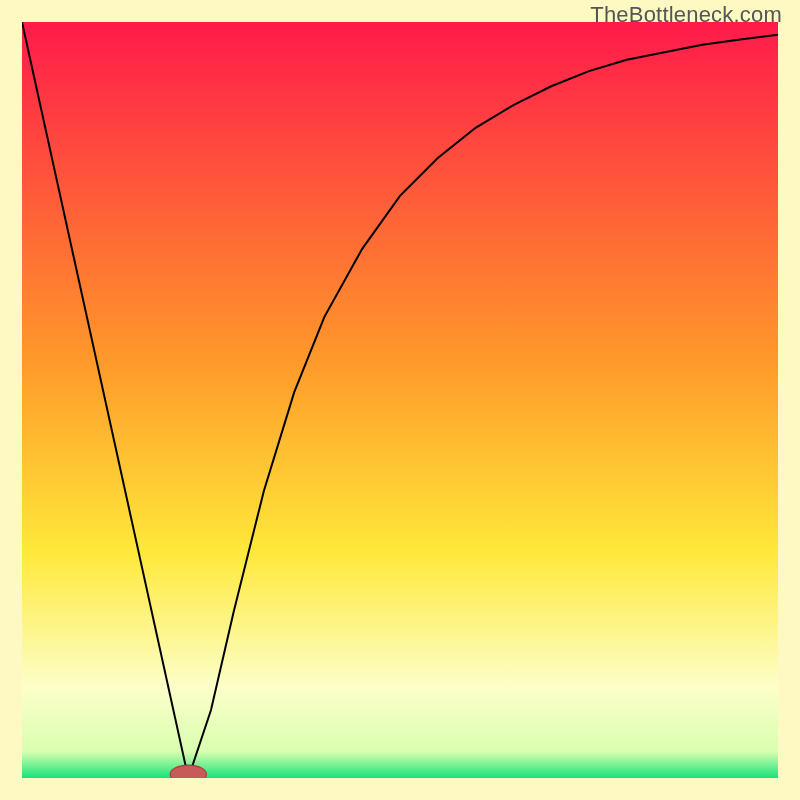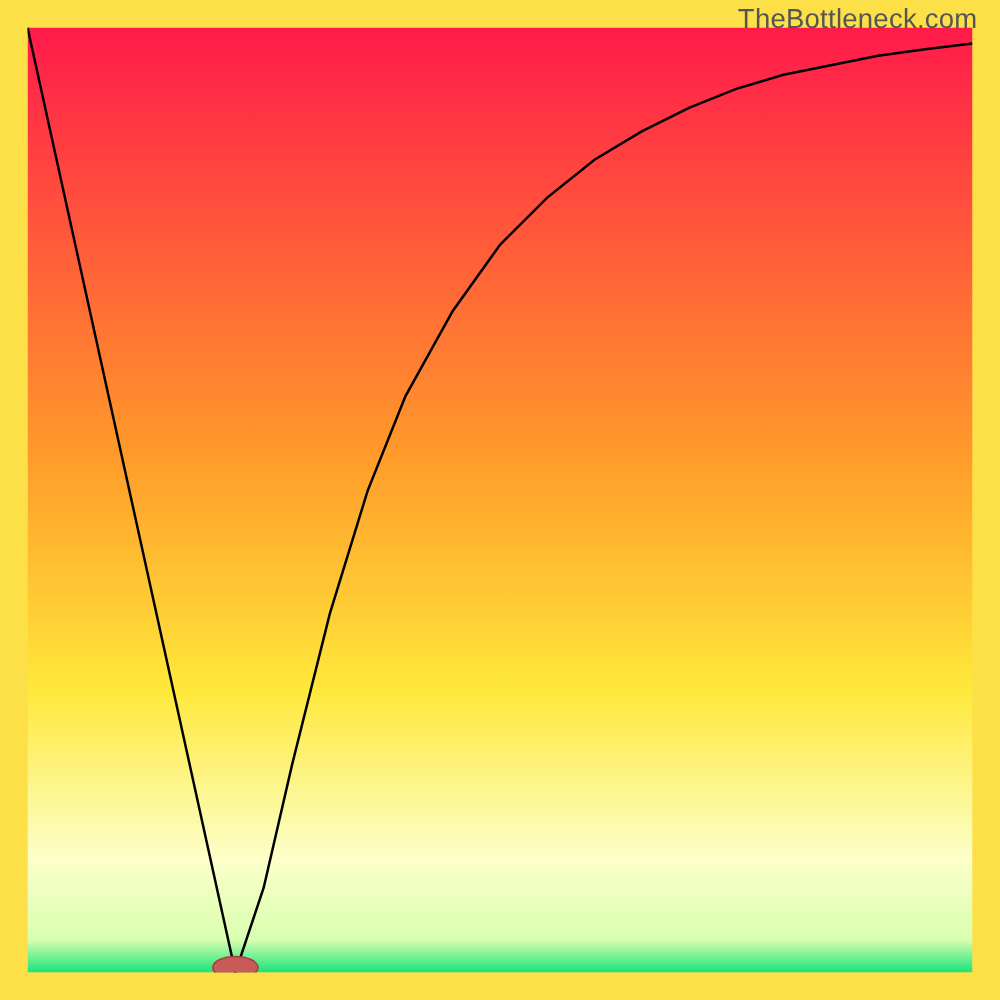--- a/index.html
+++ b/index.html
@@ -7,21 +7,21 @@
     padding: 0;
     width: 800px;
     height: 800px;
     background: #000;
     overflow: hidden;
     font-family: Arial, Helvetica, sans-serif;
   }
   .outer {
     width: 800px;
     height: 800px;
-    background: #fde047;
+    background: #fef9c3;
     position: relative;
   }
   .watermark {
     position: absolute;
     top: 2px;
     right: 18px;
     color: #555;
     font-size: 22px;
     font-weight: 500;
     letter-spacing: 0.2px;

